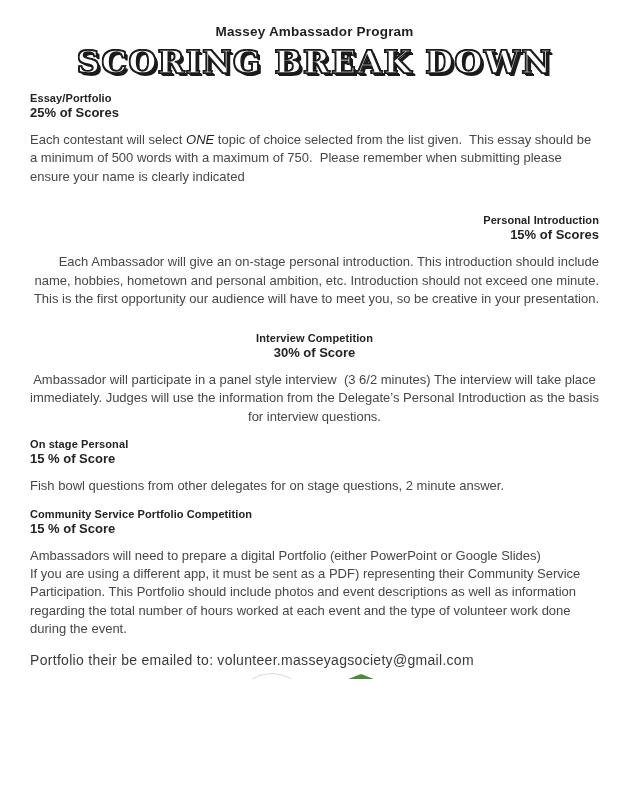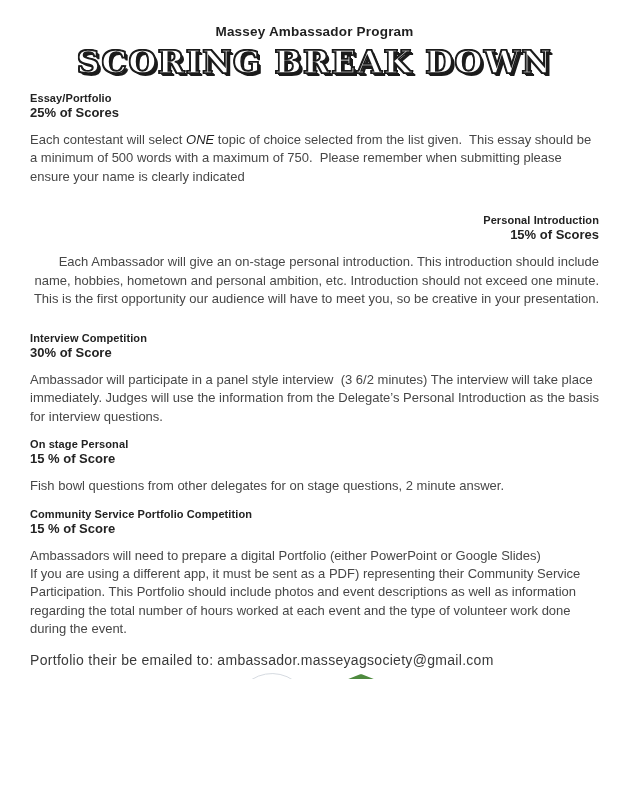--- a/index.html
+++ b/index.html
@@ -59,21 +59,21 @@
   .note-text {
     margin: 0;
     font-size: 13px;
     line-height: 1.42;
     font-weight: 700;
     color: #262626;
     white-space: pre-wrap;
   }
   .sec-1 { margin-top: 10px; }
   .sec-2 { margin-top: 28px; text-align: right; }
-  .sec-3 { margin-top: 23px; }
+  .sec-3 { margin-top: 23px; text-align: center; }
   .sec-4 { margin-top: 12px; }
   .sec-5 { margin-top: 12px; }
   .email-line {
     margin-top: 13px;
     font-size: 14px;
     letter-spacing: 0.3px;
     color: #3a3a3a;
   }
   .email-line .addr { margin-left: 4px; }
   .footer-row { display: flex; align-items: flex-start; margin-top: 4px; }
@@ -114,21 +114,21 @@
   </div>
 
   <div class="section sec-5">
     <h2>Community Service Portfolio Competition</h2>
     <p class="weight">15 % of Score</p>
     <p class="body-text">Ambassadors will need to prepare a digital Portfolio (either PowerPoint or Google Slides)
 If you are using a different app, it must be sent as a PDF) representing their Community Service Participation. This Portfolio should include photos and event descriptions as well as information regarding the total number of hours worked at each event and the type of volunteer work done during the event.</p>
   </div>
 
   <div class="email-line">
-    <span>Portfolio their be emailed to:</span><span class="addr">ambassador.masseyagsociety@gmail.com</span>
+    <span>Portfolio their be emailed to:</span><span class="addr">volunteer.masseyagsociety@gmail.com</span>
   </div>
 
   <div class="footer-row">
     <div class="due-date">Due:August 1st, 2025</div>
 
     <div class="logos">
 
       <svg class="logo-massey" width="78" height="78" viewBox="0 0 100 100">
         <circle cx="50" cy="50" r="48" fill="#ffffff" stroke="#ccd2da" stroke-width="1"></circle>
         <defs>

